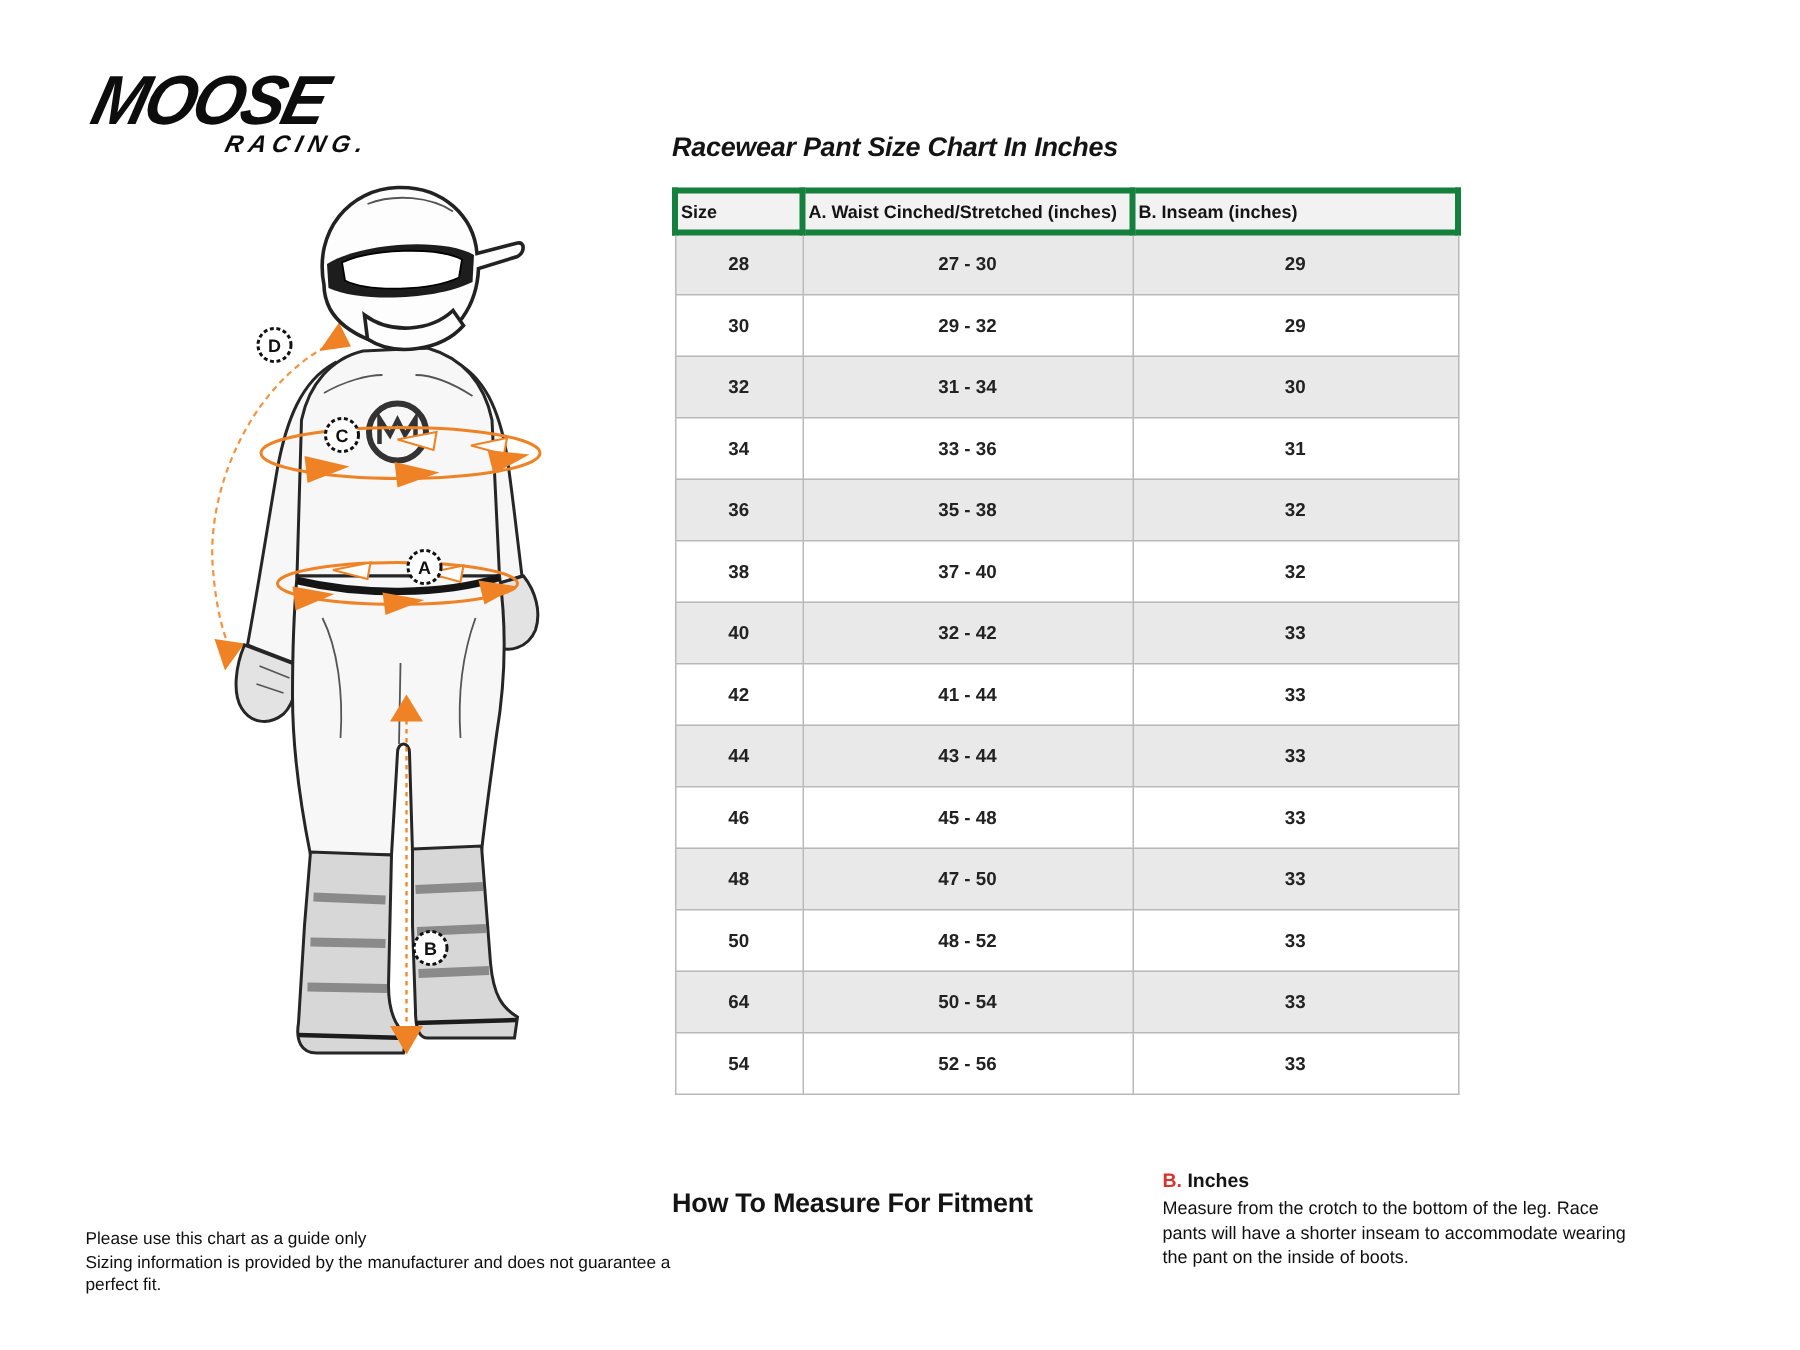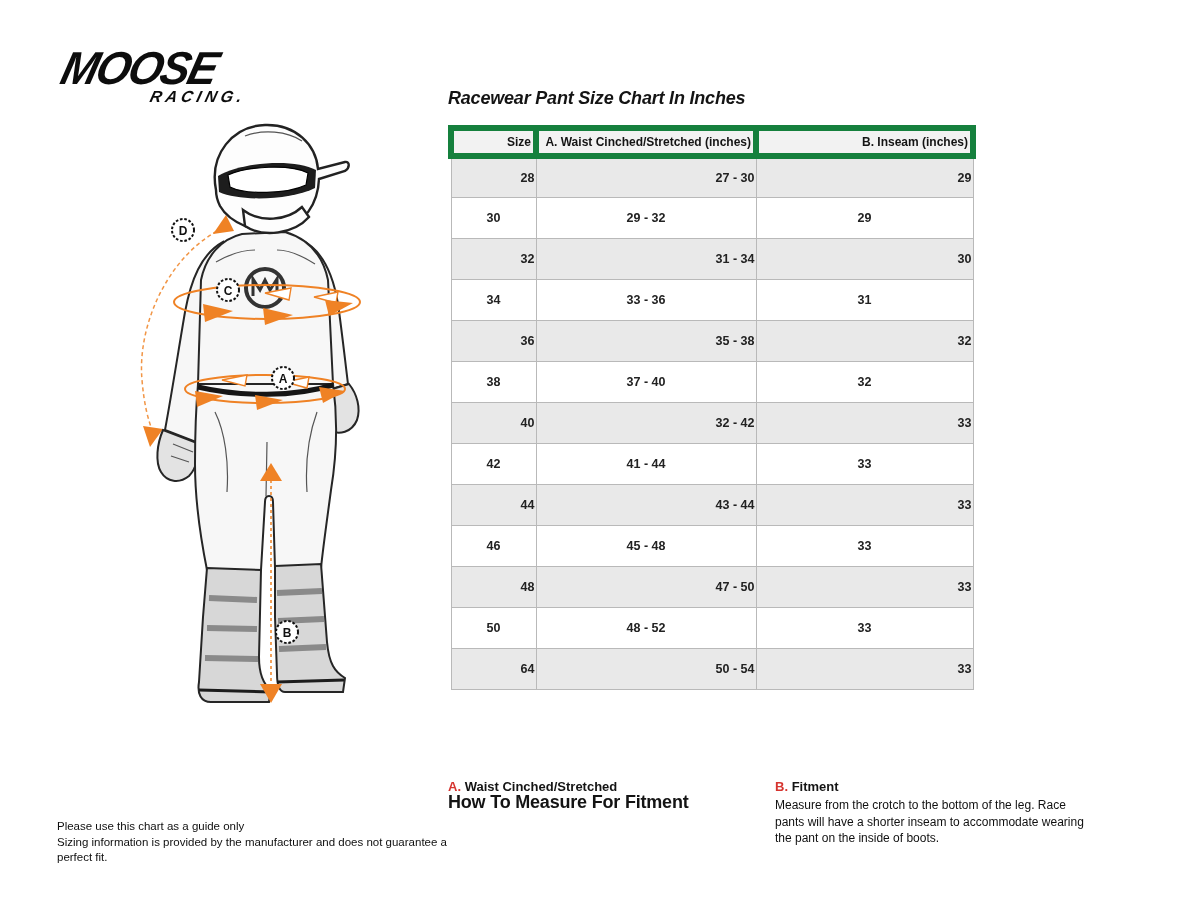--- a/index.html
+++ b/index.html
@@ -31,27 +31,27 @@
   table.size-chart{
     position:absolute;left:448px;top:125px;width:522px;
     border-collapse:collapse;table-layout:fixed;
     border:1px solid #8c8c8c;
   }
   table.size-chart col.c1{width:85px;}
   table.size-chart col.c2{width:220px;}
   table.size-chart col.c3{width:217px;}
   table.size-chart th{
     height:28px;background:var(--hdr-bg);font-size:12px;font-weight:700;
-    border:6px solid #15803d;text-align:right;padding:0 2px;
+    border:4px solid #15803d;text-align:left;padding:0 2px;
   }
   table.size-chart td{
     height:41px;font-size:12.5px;font-weight:700;color:#222;
     border:1px solid #b9b9b9;text-align:center;background:#fff;
   }
-  table.size-chart tr.shade td{background:var(--alt-bg);text-align:right;}
+  table.size-chart tr.shade td{background:var(--alt-bg);}
   
   .howto-title{position:absolute;left:448px;top:792px;font-size:18px;font-weight:700;letter-spacing:-0.2px;}
   .measure-a{position:absolute;left:448px;top:779px;width:302px;}
   .measure-b{position:absolute;left:775px;top:779px;width:312px;}
   .measure-head{font-size:13px;font-weight:700;margin:0 0 3px 0;}
   .measure-letter{color:var(--red);}
   .measure-body{font-size:12px;line-height:1.38;margin:0;color:#101010;}
   
   .disclaimer{position:absolute;left:57px;top:819px;width:390px;font-size:11.5px;line-height:1.35;color:#0f0f0f;}
   
@@ -225,36 +225,37 @@
       <tr>
         <td>50</td>
         <td>48 - 52</td>
         <td>33</td>
       </tr>
       <tr class="shade">
         <td>64</td>
         <td>50 - 54</td>
         <td>33</td>
       </tr>
+      <tr>
+        <td>54</td>
+        <td>52 - 56</td>
+        <td>33</td>
+      </tr>
     </tbody>
 </table>
 
 <div class="howto-title">How To Measure For Fitment</div>
 
 <div class="measure-a">
-  <p class="measure-head">
-    <span class="measure-letter">A.</span>
-    <span>Waist Cinched/Stretched</span>
-  </p>
 </div>
 
 <div class="measure-b">
   <p class="measure-head">
     <span class="measure-letter">B.</span>
-    <span>Fitment</span>
+    <span>Inches</span>
   </p>
   <p class="measure-body">Measure from the crotch to the bottom of the leg. Race pants will have a shorter inseam to accommodate wearing the pant on the inside of boots.</p>
 </div>
 
 <div class="disclaimer">
   <div>Please use this chart as a guide only</div>
   <div>Sizing information is provided by the manufacturer and does not guarantee a perfect fit.</div>
 </div>
 
 </body></html>

